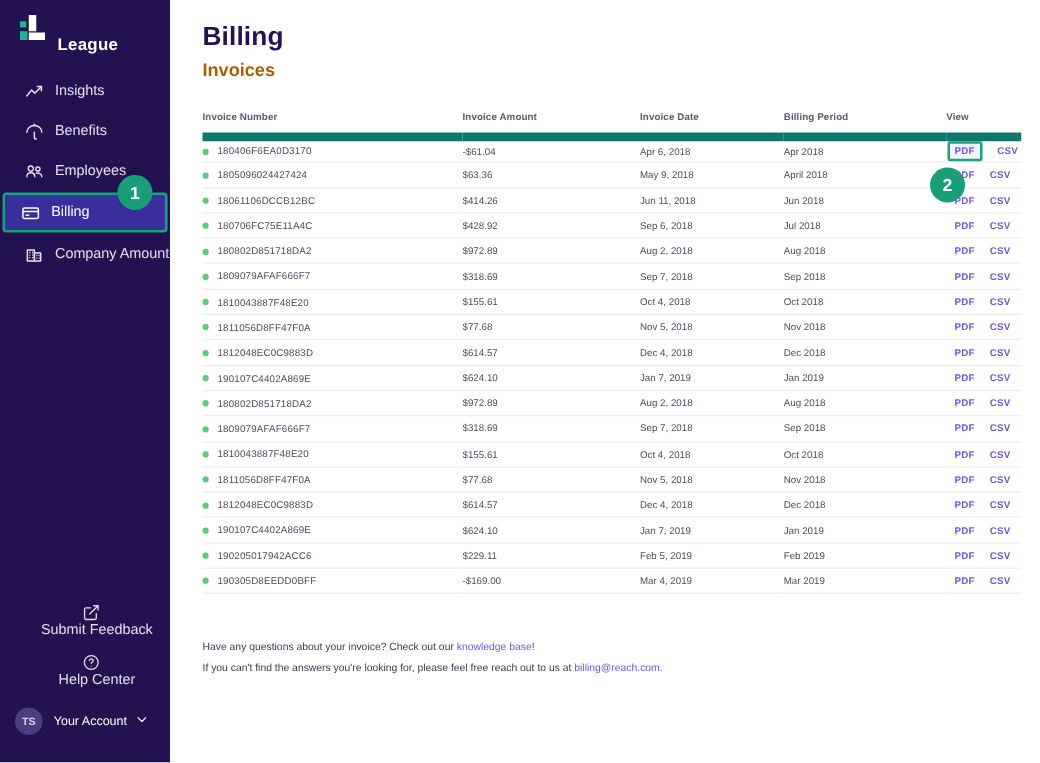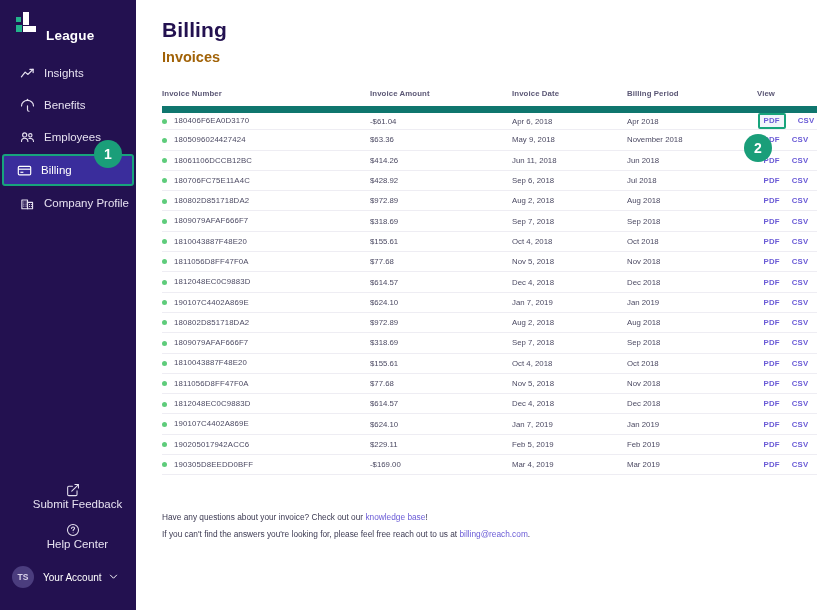--- a/index.html
+++ b/index.html
@@ -206,21 +206,21 @@
       </div>
 
       <div class="nav-item">
         <span class="ic">
           <svg width="15" height="15" viewBox="0 0 16 16" fill="none" stroke="#e6e1f0" stroke-width="1.2" stroke-linejoin="round">
             <rect x="2" y="4.2" width="6" height="9.4"></rect>
             <rect x="8" y="6.8" width="5.4" height="6.8"></rect>
             <path d="M3.6 6.4h1M6 6.4h1M3.6 8.6h1M6 8.6h1M3.6 10.8h1M6 10.8h1M9.6 9h1M11.6 9h1M9.6 11.2h1M11.6 11.2h1"></path>
           </svg>
         </span>
-        <span class="lbl">Company Profile</span>
+        <span class="lbl">Company Amount</span>
       </div>
     </nav>
 
     <div class="nav-bottom">
       <div class="nav-item">
         <span class="ic">
           <svg width="14" height="14" viewBox="0 0 16 16" fill="none" stroke="#e6e1f0" stroke-width="1.2" stroke-linecap="round" stroke-linejoin="round">
             <path d="M12.6 9v4.1a1.3 1.3 0 0 1-1.3 1.3H3.2a1.3 1.3 0 0 1-1.3-1.3V5a1.3 1.3 0 0 1 1.3-1.3h4.2"></path>
             <path d="M10.2 1.8h4v4"></path>
               <path d="M6.6 9.4l7.6-7.6"></path>
@@ -271,21 +271,21 @@
               <td class="c-num"><span class="dot"></span><span class="inv-num">180406F6EA0D3170</span></td>
               <td class="c-amt">-$61.04</td>
               <td class="c-date">Apr 6, 2018</td>
               <td class="c-per">Apr 2018</td>
               <td class="c-view"><span class="pdf-hl"><a class="vlink" href="#">PDF</a></span><span class="vsep"></span><a class="vlink" href="#">CSV</a></td>
             </tr>
             <tr>
               <td class="c-num"><span class="dot"></span><span class="inv-num">1805096024427424</span></td>
               <td class="c-amt">$63.36</td>
               <td class="c-date">May 9, 2018</td>
-              <td class="c-per">November 2018</td>
+              <td class="c-per">April 2018</td>
               <td class="c-view"><a class="vlink" href="#">PDF</a><span class="vsep"></span><a class="vlink" href="#">CSV</a></td>
             </tr>
             <tr>
               <td class="c-num"><span class="dot"></span><span class="inv-num">18061106DCCB12BC</span></td>
               <td class="c-amt">$414.26</td>
               <td class="c-date">Jun 11, 2018</td>
               <td class="c-per">Jun 2018</td>
               <td class="c-view"><a class="vlink" href="#">PDF</a><span class="vsep"></span><a class="vlink" href="#">CSV</a></td>
             </tr>
             <tr>

